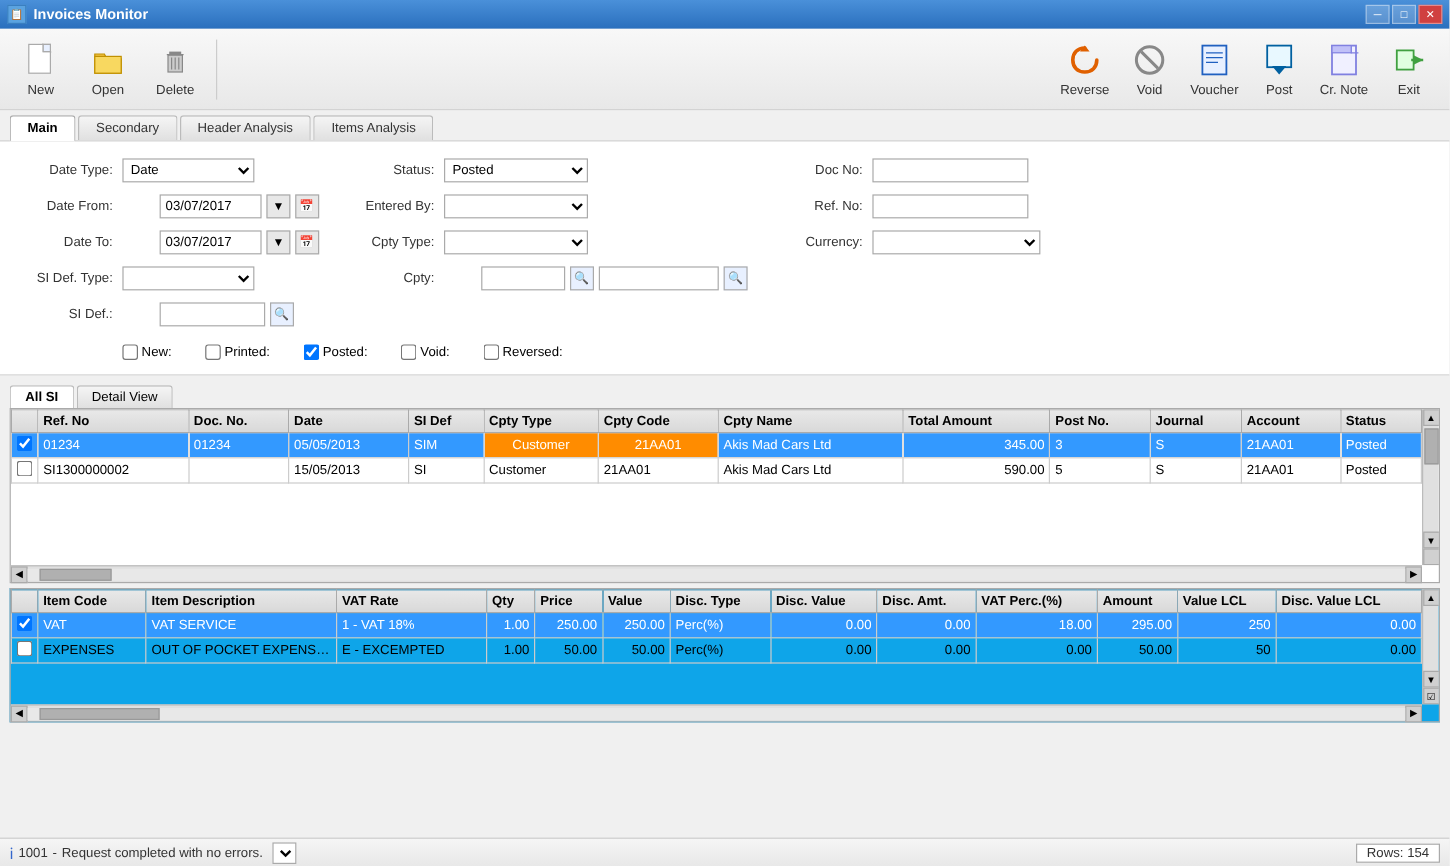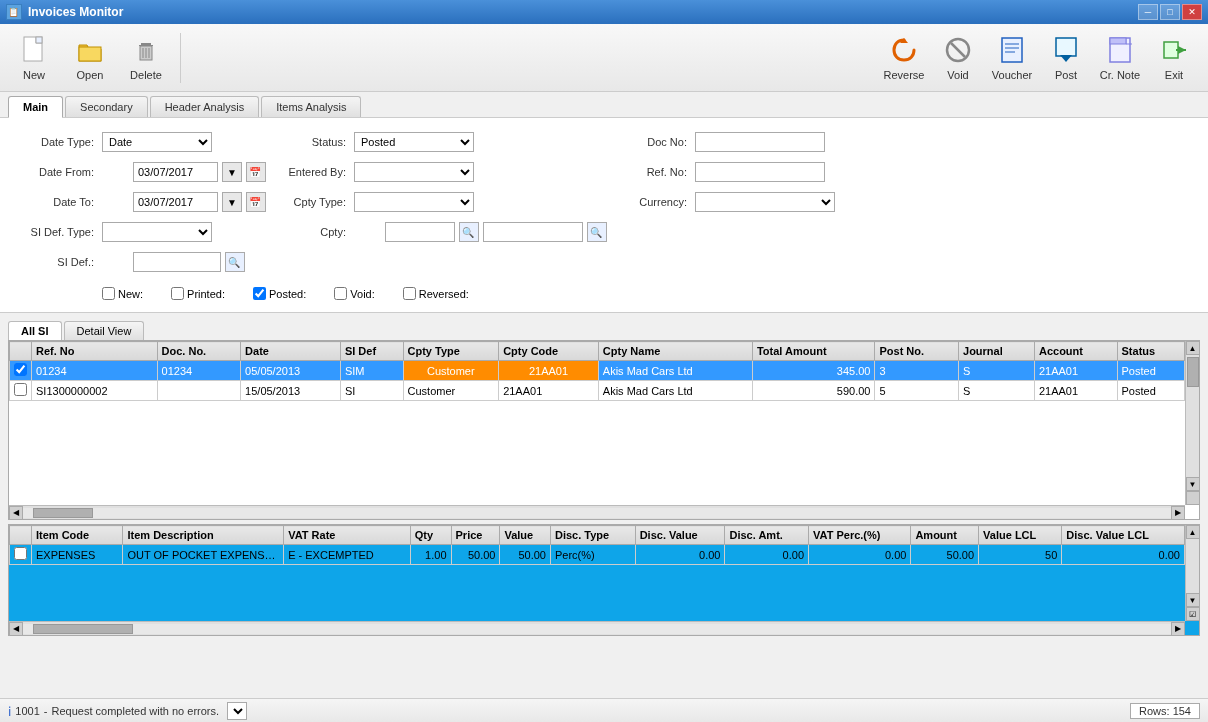--- a/index.html
+++ b/index.html
@@ -259,21 +259,21 @@
       height: 722px;
       overflow: hidden;
     }
     
     .filter-col1 { display: flex; flex-direction: column; gap: 5px; min-width: 230px; }
     .filter-col2 { display: flex; flex-direction: column; gap: 5px; min-width: 280px; }
     .filter-col3 { display: flex; flex-direction: column; gap: 5px; min-width: 240px; }
     
     .filter-body {
       display: flex;
-      gap: 10px;
+      gap: 26px;
       padding: 6px 12px;
     }
     
     .checkbox-row {
       display: flex;
       align-items: center;
       gap: 28px;
       padding: 4px 12px 4px 90px;
     }
     
@@ -559,21 +559,21 @@
   </div>
 
   <div style="background:#f0f0f0; padding: 4px 0 0 0;">
 
     <div class="subtabs-container">
       <div class="subtab active">All SI</div>
       <div class="subtab">Detail View</div>
     </div>
 
     <div style="margin: 0 8px; background: white; border: 1px solid #aaa; display: flex; flex-direction: column;">
-      <div style="display: flex; overflow: hidden; height: 164px;">
+      <div style="display: flex; overflow: hidden; height: 130px;">
         <div style="flex: 1; overflow-x: auto; overflow-y: hidden;">
           <table class="grid-table" style="min-width: 900px;">
             <thead>
               <tr>
                 <th style="width:22px"></th>
                 <th>Ref. No</th>
                 <th>Doc. No.</th>
                 <th>Date</th>
                 <th>SI Def</th>
                 <th>Cpty Type</th>
@@ -655,20 +655,36 @@
                 <th>Disc. Type</th>
                 <th>Disc. Value</th>
                 <th>Disc. Amt.</th>
                 <th>VAT Perc.(%)</th>
                 <th>Amount</th>
                 <th>Value LCL</th>
                 <th>Disc. Value LCL</th>
               </tr>
             </thead>
             <tbody>
+              <tr class="selected">
+                <td class="checkbox-cell"><input type="checkbox" checked="" style=""></td>
+                <td>VAT</td>
+                <td>VAT SERVICE</td>
+                <td>1 - VAT 18%</td>
+                <td class="num-cell">1.00</td>
+                <td class="num-cell">250.00</td>
+                <td class="num-cell">250.00</td>
+                <td>Perc(%)</td>
+                <td class="num-cell">0.00</td>
+                <td class="num-cell">0.00</td>
+                <td class="num-cell">18.00</td>
+                <td class="num-cell">295.00</td>
+                <td class="num-cell">250</td>
+                <td class="num-cell">0.00</td>
+              </tr>
               <tr>
                 <td class="checkbox-cell"><input type="checkbox" style=""></td>
                 <td>EXPENSES</td>
                 <td>OUT OF POCKET EXPENSES</td>
                 <td>E - EXCEMPTED</td>
                 <td class="num-cell">1.00</td>
                 <td class="num-cell">50.00</td>
                 <td class="num-cell">50.00</td>
                 <td>Perc(%)</td>
                 <td class="num-cell">0.00</td>

